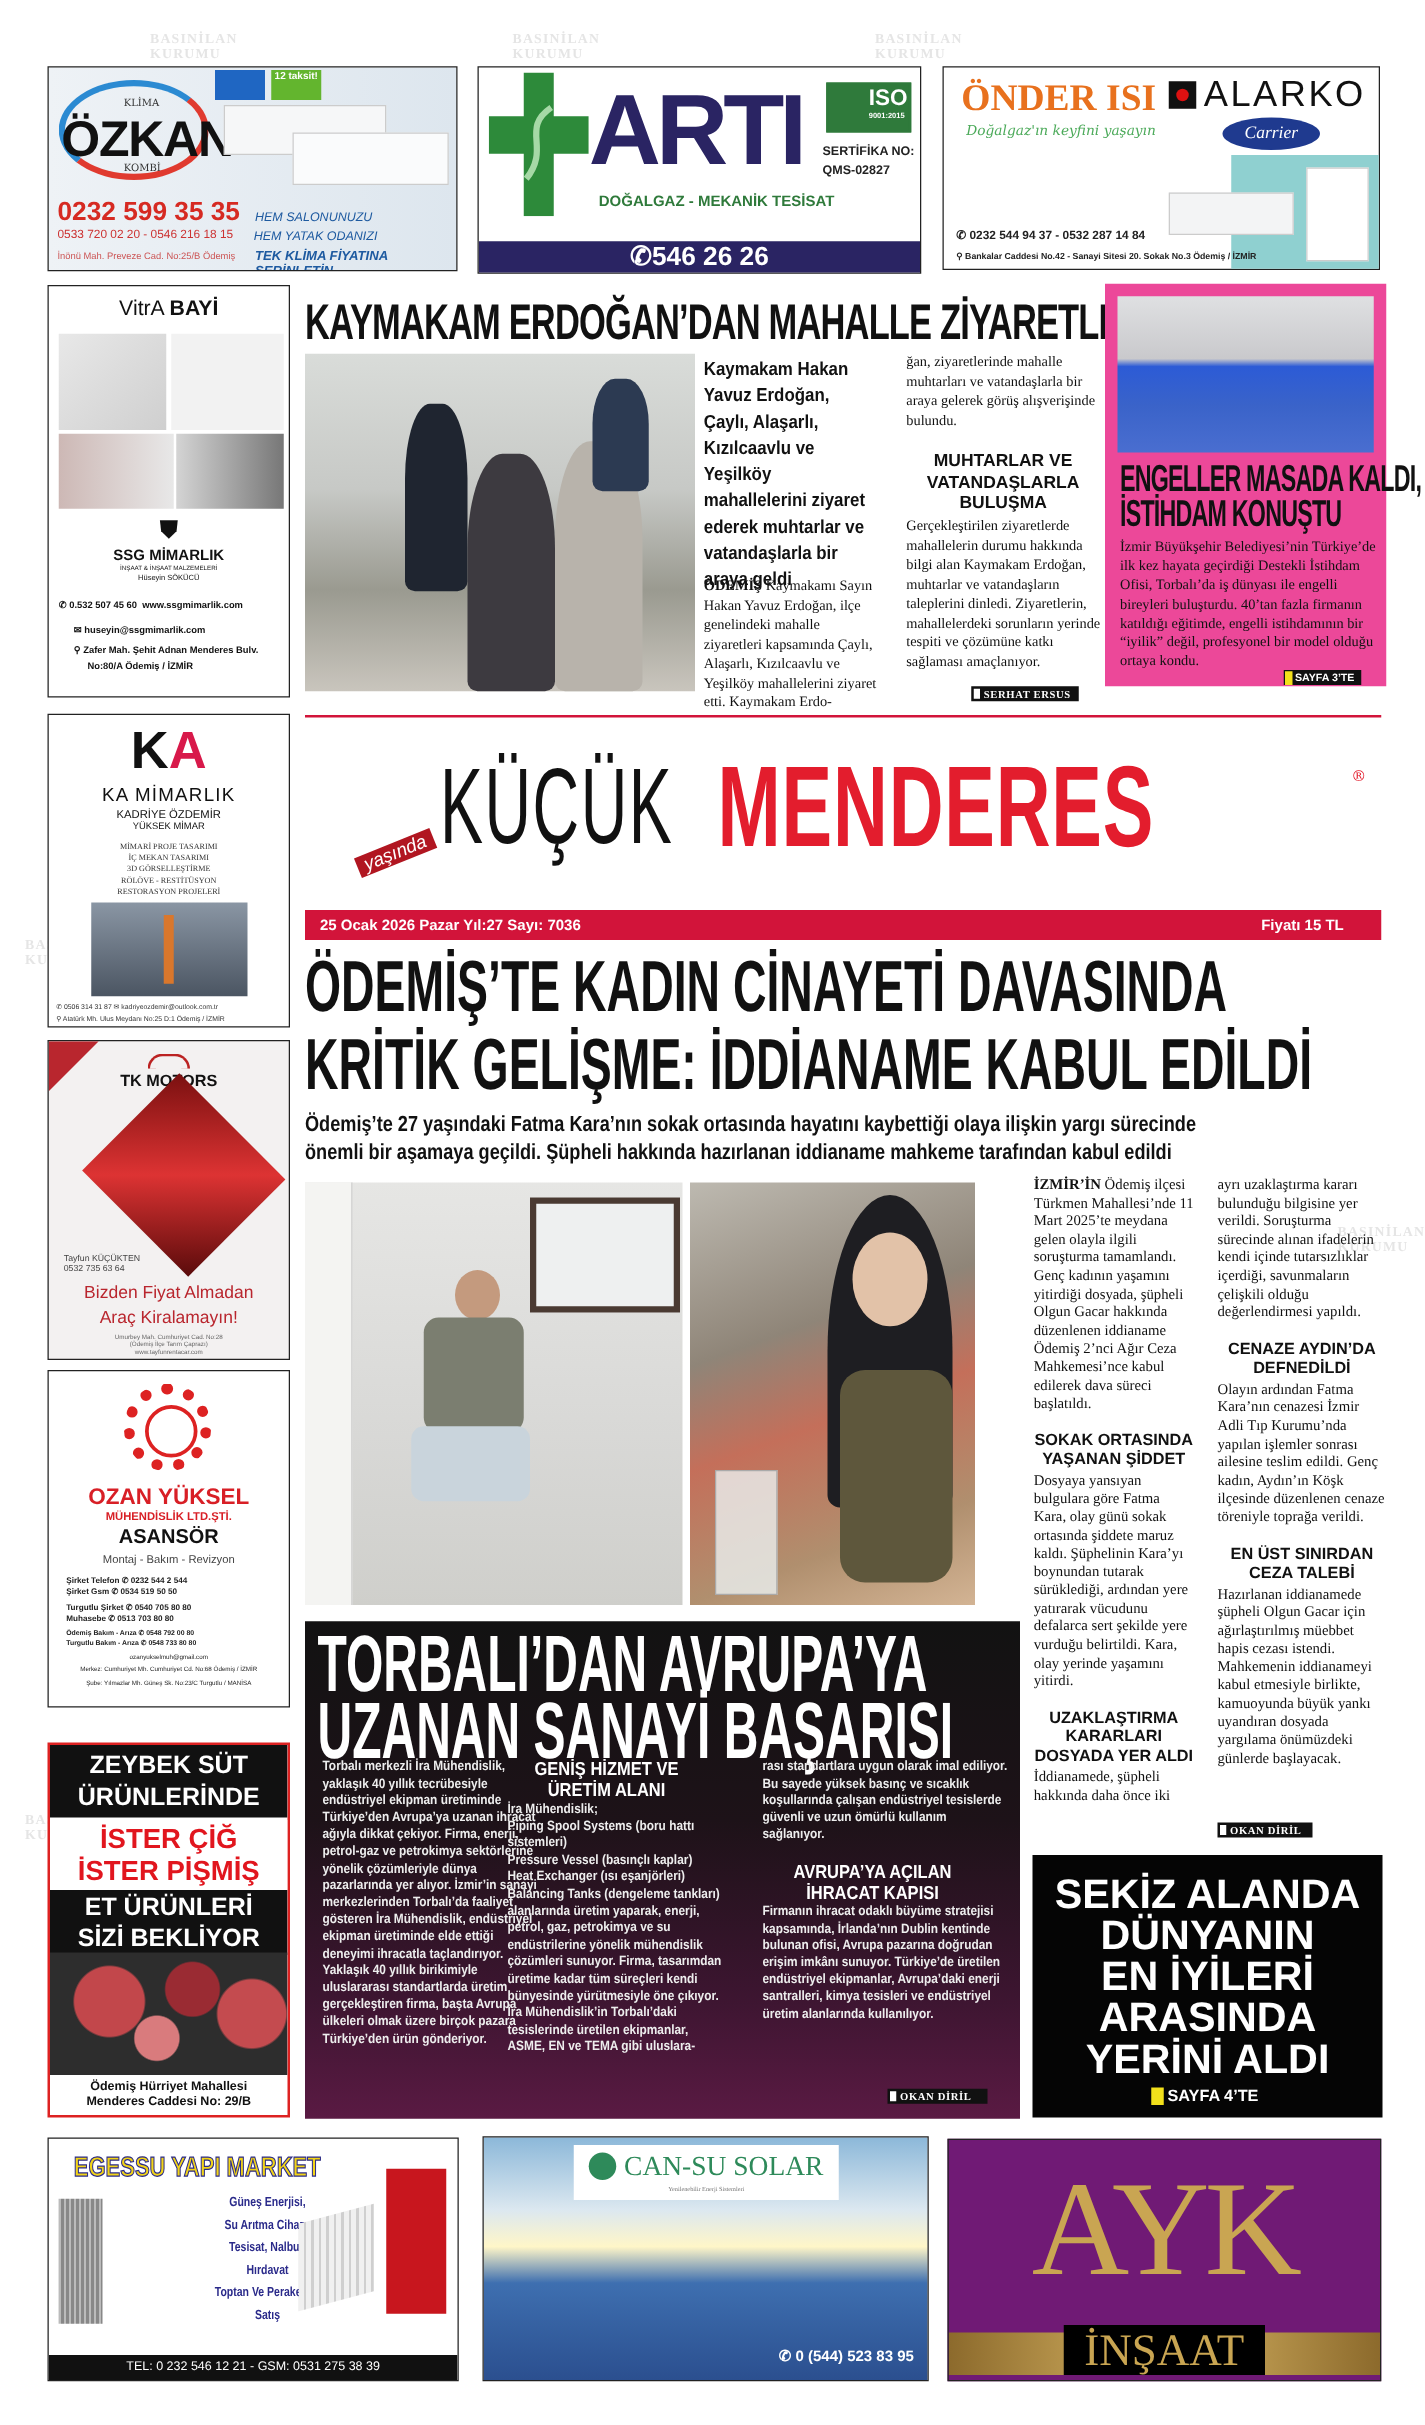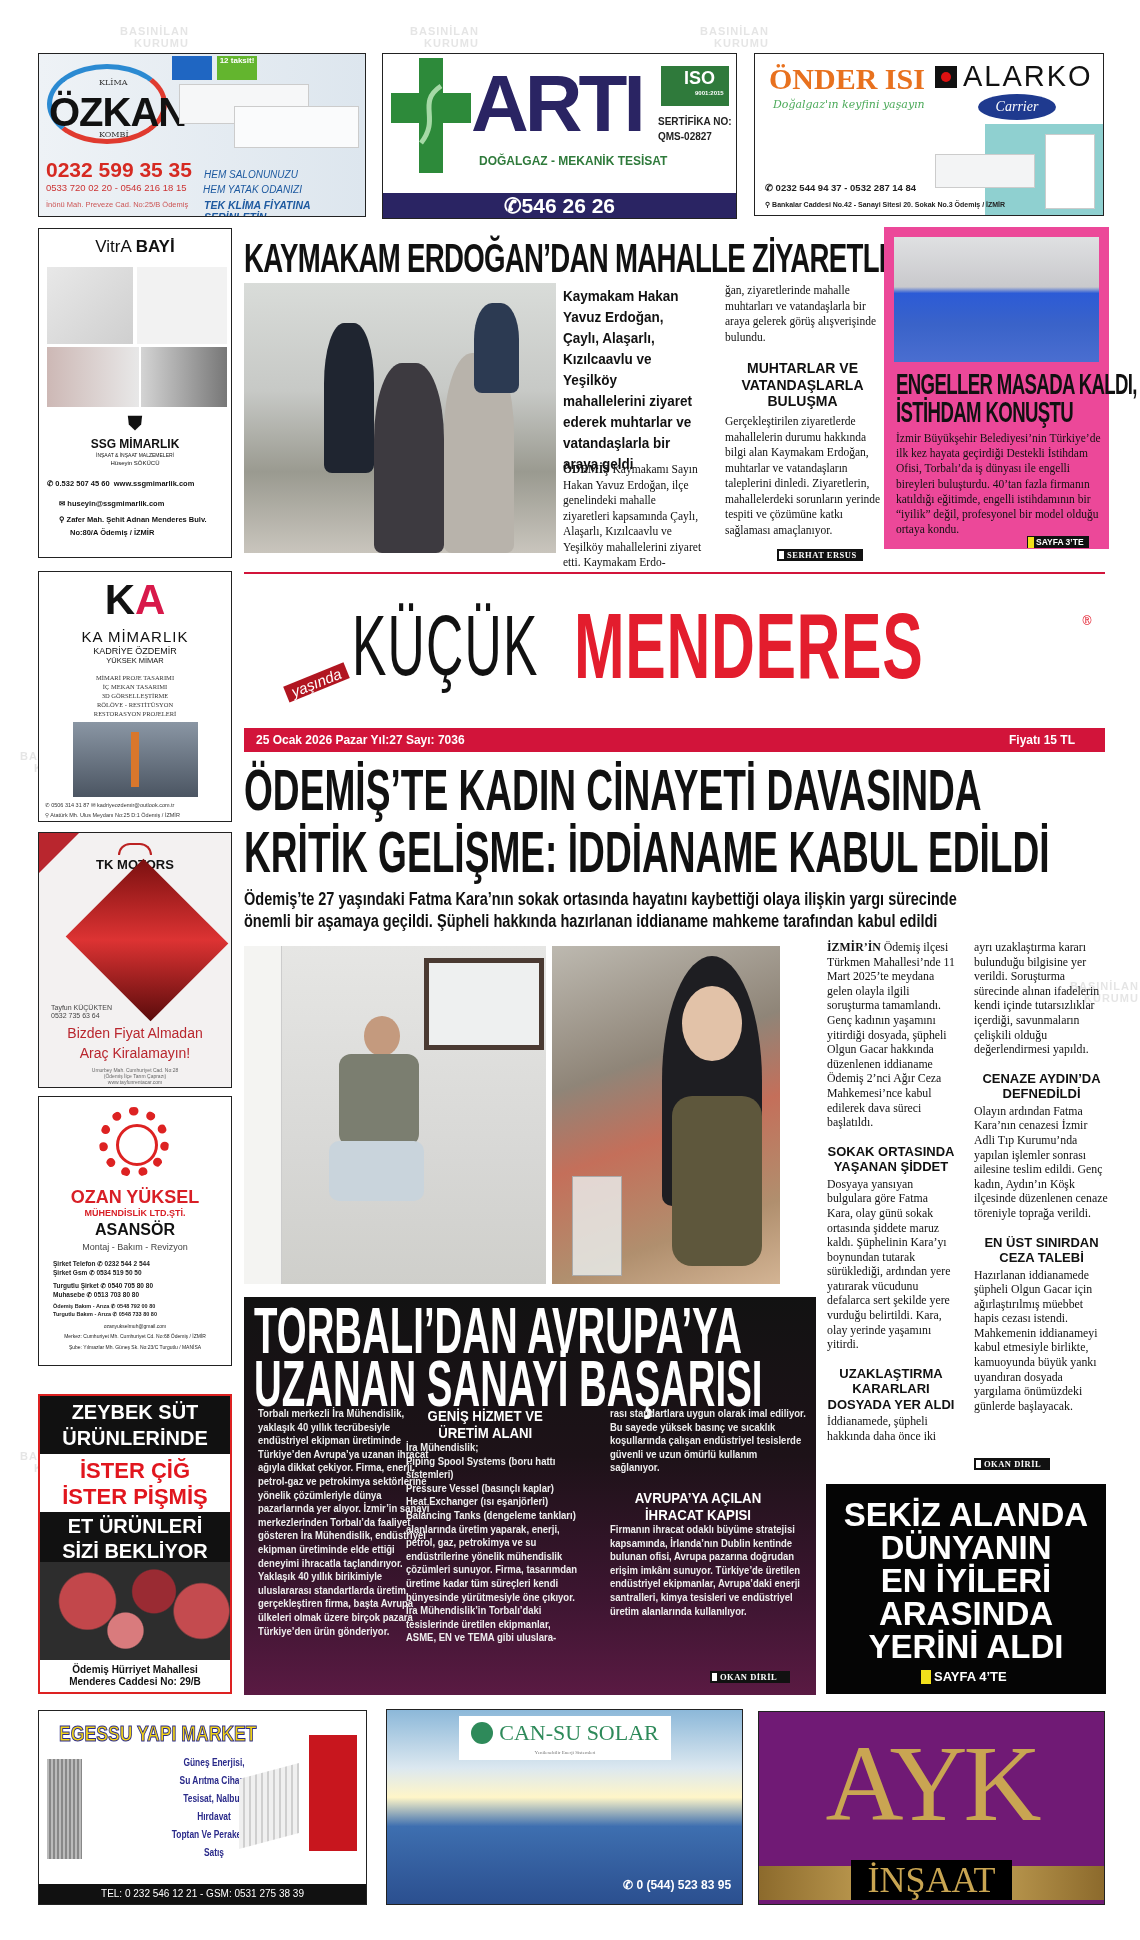--- a/index.html
+++ b/index.html
@@ -1,21 +1,21 @@
 <!DOCTYPE html>
 <html><head>
 <meta charset="utf-8">
 <style>
 *{box-sizing:border-box;margin:0;padding:0}
 body{width:1140px;height:1940px;background:#fff;position:relative;overflow:hidden;font-family:"DejaVu Serif",serif;color:#111}
 .abs{position:absolute}
 .ad{position:absolute;border:1px solid #222;overflow:hidden;background:#fff}
 .cond{font-family:"Liberation Sans",sans-serif;font-weight:bold;transform-origin:left top}
 .ser{font-family:"Liberation Serif",serif}
-.wm{position:absolute;font-family:Liberation Sans, sans-serif;font-weight:bold;font-size:11px;color:rgba(180,180,180,.35);text-align:right;line-height:12px;letter-spacing:1px;pointer-events:none}
+.wm{position:absolute;font-family:Liberation Serif, serif;font-weight:bold;font-size:11px;color:rgba(180,180,180,.35);text-align:left;line-height:12px;letter-spacing:1px;pointer-events:none}
 
 #ad-ozkan{left:38px;top:53px;width:328px;height:164px;background:linear-gradient(90deg,#eef2f6,#dde6ee)}
 #ad-ozkan .logo{left:10px;top:18px;font-size:40px;font-weight:900;color:#111;font-family:"Liberation Sans",sans-serif;letter-spacing:-1px}
 #ad-ozkan .ring{left:8px;top:10px;width:120px;height:80px;border-radius:50%;border:5px solid #e03a2f;border-top-color:#2b8ad2;border-left-color:#2b8ad2}
 #ad-ozkan .klima{left:60px;top:24px;font-size:8px;color:#333}
 #ad-ozkan .kombi{left:60px;top:76px;font-size:8px;color:#333}
 #ad-ozkan .phone{left:7px;top:104px;font-size:21px;color:#d62a22;font-weight:bold;font-family:"Liberation Sans",sans-serif}
 #ad-ozkan .phone2{left:7px;top:128px;font-size:9.5px;color:#c33;font-family:"Liberation Sans",sans-serif}
 #ad-ozkan .addr{left:7px;top:146px;font-size:7.5px;color:#c55;font-family:"Liberation Sans",sans-serif}
 #ad-ozkan .t1{left:165px;top:115px;font-size:10px;color:#1e5aa0;font-style:italic;font-family:"Liberation Sans",sans-serif}
@@ -23,21 +23,21 @@
 #ad-ozkan .t3{left:165px;top:145px;font-size:10.5px;color:#1e5aa0;font-style:italic;font-weight:bold;font-family:"Liberation Sans",sans-serif}
 #ad-ozkan .ac1{left:140px;top:30px;width:130px;height:40px;background:#f6f7f8;border:1px solid #ccc}
 #ad-ozkan .ac2{left:195px;top:52px;width:125px;height:42px;background:#fafbfc;border:1px solid #ccc}
 #ad-ozkan .badge1{left:133px;top:2px;width:40px;height:24px;background:#1f66c2}
 #ad-ozkan .badge2{left:178px;top:2px;width:40px;height:24px;background:#63b52e;color:#fff;font-size:8px;font-weight:bold;text-align:center;font-family:"Liberation Sans",sans-serif}
 
 #ad-arti{left:382px;top:53px;width:355px;height:166px}
 #ad-arti .cross{left:8px;top:4px;width:80px;height:115px}
 #ad-arti .word{left:88px;top:10px;font-size:80px;font-weight:900;color:#2a2463;font-family:"Liberation Sans",sans-serif;letter-spacing:-4px;line-height:80px}
 #ad-arti .sub{left:96px;top:100px;font-size:12px;color:#2f7a3b;font-weight:bold;font-family:"Liberation Sans",sans-serif}
-#ad-arti .iso{left:278px;top:12px;width:68px;height:40px;border:2px solid #2f7a3b;background:#2f7a3b;color:#fff;font-size:18px;font-weight:bold;text-align:right;padding-right:12px;font-family:"Liberation Sans",sans-serif}
+#ad-arti .iso{left:278px;top:12px;width:68px;height:40px;border:2px solid #2f7a3b;background:#2f7a3b;color:#fff;font-size:18px;font-weight:bold;text-align:right;padding-right:1px;font-family:"Liberation Sans",sans-serif}
 #ad-arti .isosub{left:312px;top:36px;font-size:6px;color:#fff;font-weight:bold;font-family:"Liberation Sans",sans-serif}
 #ad-arti .cert{left:275px;top:60px;font-size:10px;font-weight:bold;color:#222;font-family:"Liberation Sans",sans-serif;line-height:15px}
 #ad-arti .bar{left:0;top:139px;width:353px;height:26px;background:#2a2463;color:#fff;font-size:21px;font-weight:bold;text-align:center;line-height:26px;font-family:"Liberation Sans",sans-serif}
 
 #ad-onder{left:754px;top:53px;width:350px;height:163px}
 #ad-onder .name{left:14px;top:8px;font-size:30px;font-weight:900;color:#e8711e;font-family:"Liberation Serif",serif}
 #ad-onder .slog{left:18px;top:44px;font-size:11px;color:#4caa5a;font-style:italic;font-family:"DejaVu Serif",serif}
 #ad-onder .alarko{left:180px;top:6px;font-size:29px;color:#111;font-family:"Liberation Sans",sans-serif;letter-spacing:2px}
 #ad-onder .carrier{left:223px;top:40px;width:78px;height:26px;border-radius:50%;background:#1f3a8f;color:#fff;font-size:14px;font-style:italic;text-align:center;line-height:26px;font-family:"Liberation Serif",serif}
 #ad-onder .teal{left:230px;top:70px;width:120px;height:93px;background:#8fd0d0}

